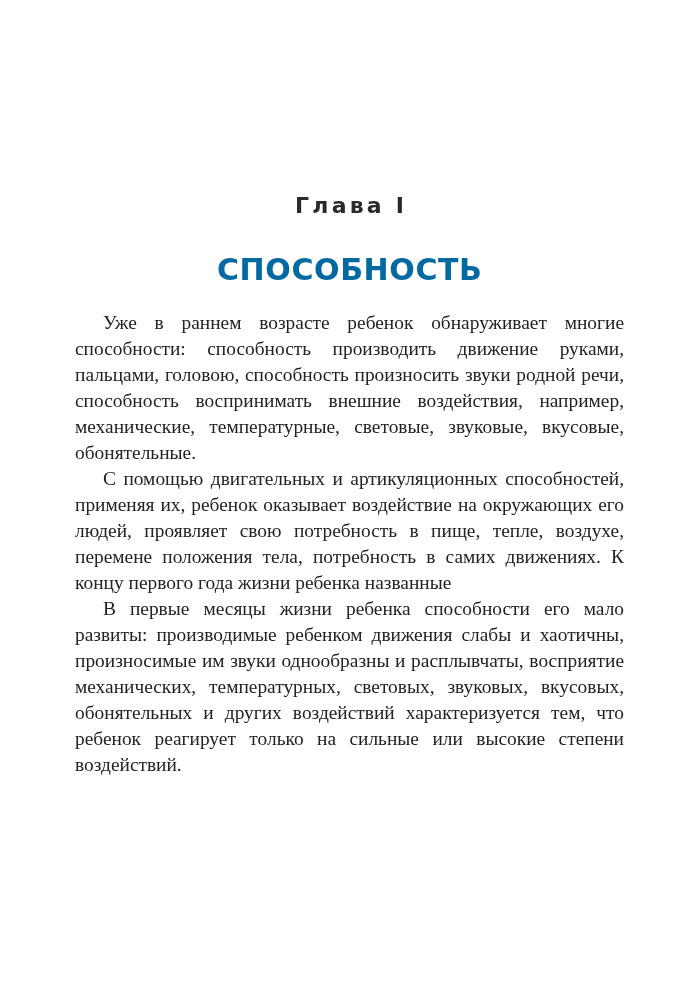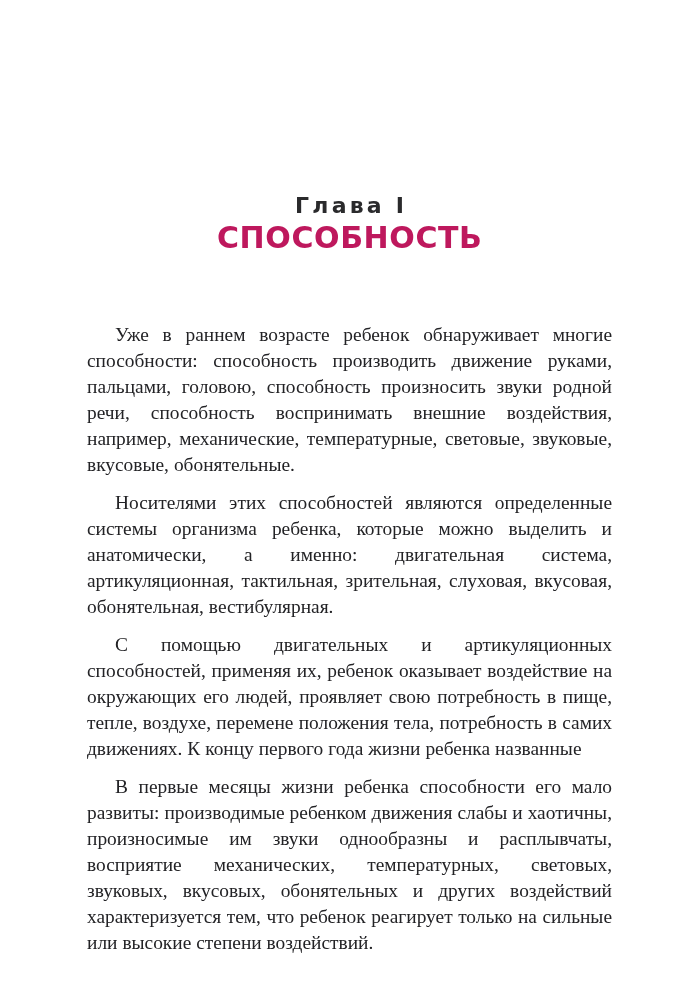--- a/index.html
+++ b/index.html
@@ -42,43 +42,43 @@
     text-indent: 3.2px;
     color: #2a2a2c;
     white-space: nowrap;
   }
 
   .chapter-title {
     margin: 0;
     padding: 0;
     position: absolute;
     left: 0;
-    top: 220px;
+    top: 252px;
     width: 549px;
     text-align: center;
     font-family: "DejaVu Sans", sans-serif;
     font-weight: 700;
     font-size: 30px;
     line-height: 36px;
     letter-spacing: 0.6px;
     text-indent: 0.6px;
-    color: #be185d;
+    color: #0369a1;
     white-space: nowrap;
   }
 
   
   .body-text {
     position: absolute;
     left: 0;
     top: 310px;
     width: 549px;
   }
 
   .body-text p {
-    margin: 12px;
+    margin: 0;
     padding: 0;
     font-family: "Liberation Serif", "DejaVu Serif", serif;
     font-size: 19.4px;
     line-height: 26px;
     color: #232326;
     text-align: justify;
     text-justify: inter-word;
     text-indent: 28px;
     hyphens: manual;
     -webkit-hyphens: manual;
@@ -95,20 +95,19 @@
 <div class="page">
 
   <div class="content">
 
     <h2 class="chapter-label">Глава I</h2>
 
     <h1 class="chapter-title">СПОСОБНОСТЬ</h1>
 
     <div class="body-text">
       <p>Уже в раннем возрасте ребенок обнаруживает многие способности: способность производить движение руками, пальцами, головою, способность произносить звуки родной речи, способность воспринимать внешние воздействия, например, механические, температурные, световые, звуковые, вкусовые, обонятельные.</p>
-      <p>Носителями этих способностей являются определенные системы организма ребенка, которые можно выделить и анатомически, а именно: двигательная система, артикуляционная, тактильная, зрительная, слуховая, вкусовая, обонятельная, вестибулярная.</p>
       <p>С помощью двигательных и артикуляционных способностей, применяя их, ребенок оказывает воздействие на окружающих его людей, проявляет свою потребность в пище, тепле, воздухе, перемене положения тела, потребность в самих движениях. К концу первого года жизни ребенка названные</p>
       <p>В первые месяцы жизни ребенка способности его мало развиты: производимые ребенком движения слабы и хаотичны, произносимые им звуки однообразны и расплывчаты, восприятие механических, температурных, световых, звуковых, вкусовых, обонятельных и других воздействий характеризуется тем, что ребенок реагирует только на сильные или высокие степени воздействий.</p>
     </div>
 
   </div>
 
 </div>
 
 </body></html>

